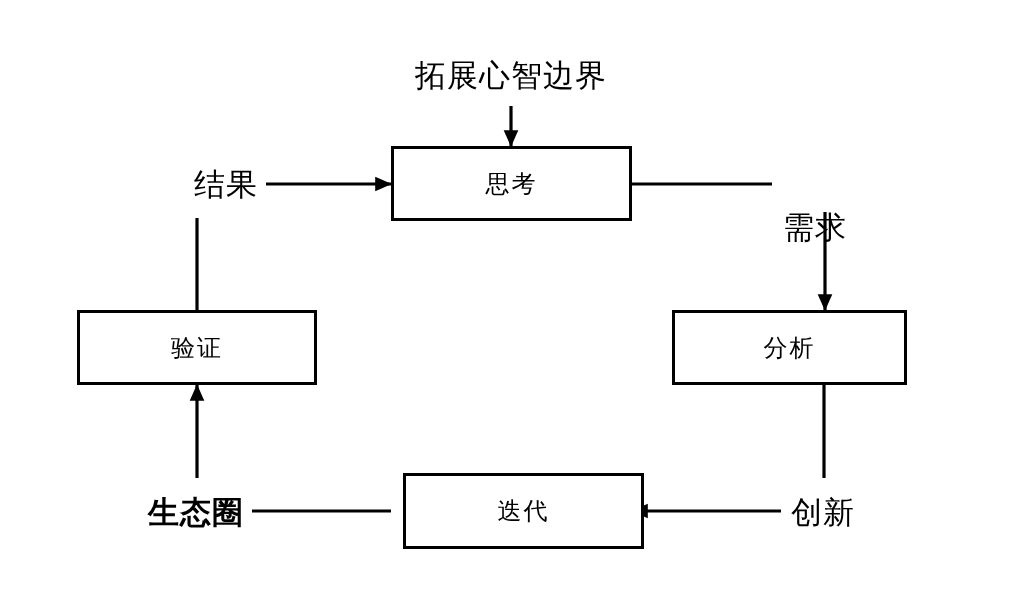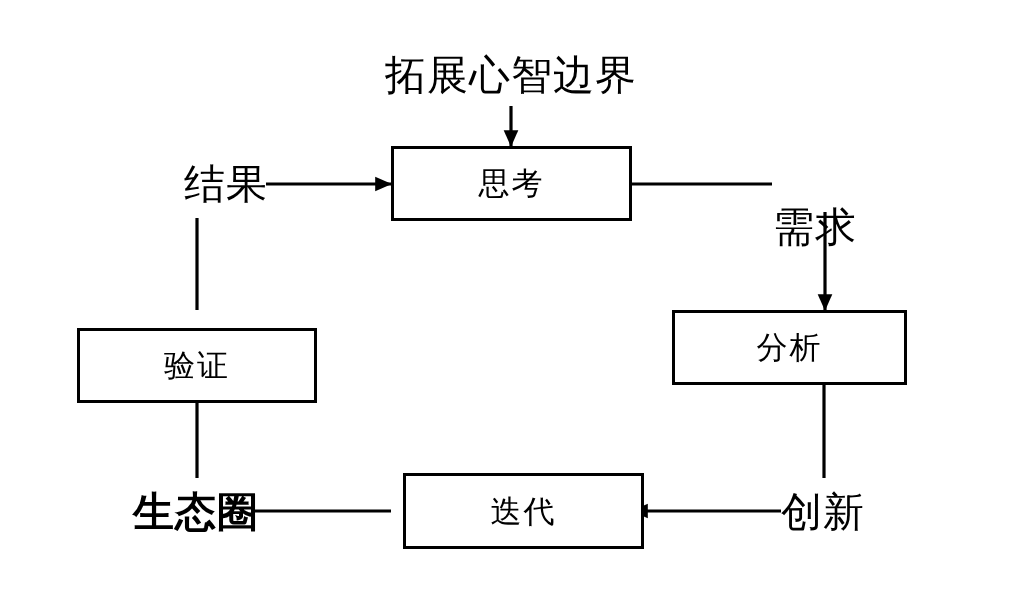--- a/index.html
+++ b/index.html
@@ -29,42 +29,42 @@
     position: absolute;
     box-sizing: border-box;
     border: 3px solid #000000;
     background: #ffffff;
     display: flex;
     align-items: center;
     justify-content: center;
   }
   .node-label {
     font-family: "Liberation Sans", "DejaVu Sans", sans-serif;
-    font-size: 31px;
+    font-size: 24px;
     font-weight: 500;
     color: #000000;
     line-height: 1;
     letter-spacing: 2px;
     white-space: nowrap;
   }
   .edge-label {
     position: absolute;
     font-family: "Liberation Sans", "DejaVu Sans", sans-serif;
-    font-size: 41px;
+    font-size: 31px;
     font-weight: 500;
     color: #000000;
     line-height: 1;
     letter-spacing: 1px;
     white-space: nowrap;
     transform: translate(-50%, -50%);
   }
   .node-thinking  { left: 391px; top: 146px; width: 241px; height: 75px; }
   .node-analysis  { left: 672px; top: 310px; width: 235px; height: 75px; }
   .node-iterate   { left: 403px; top: 473px; width: 241px; height: 76px; }
-  .node-verify    { left: 77px;  top: 328px; width: 240px; height: 75px; }
+  .node-verify    { left: 77px;  top: 310px; width: 240px; height: 75px; }
 
   .label-expand     { left: 511px; top: 75px; }
   .label-result     { left: 226px; top: 184px; }
   .label-demand     { left: 815px; top: 184px; margin-top: 43px; }
   .label-ecosystem  { left: 196px; top: 512px; font-weight: bold; }
   .label-innovation { left: 823px; top: 512px; }
 </style>
 </head>
 <body>
 

